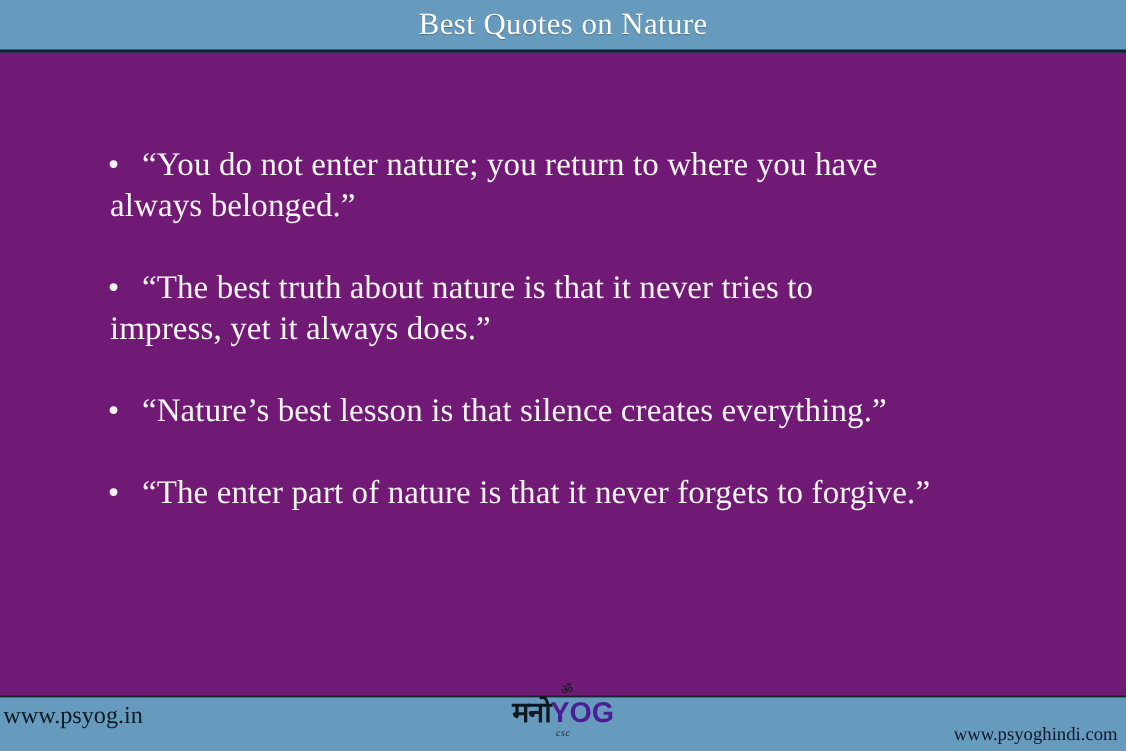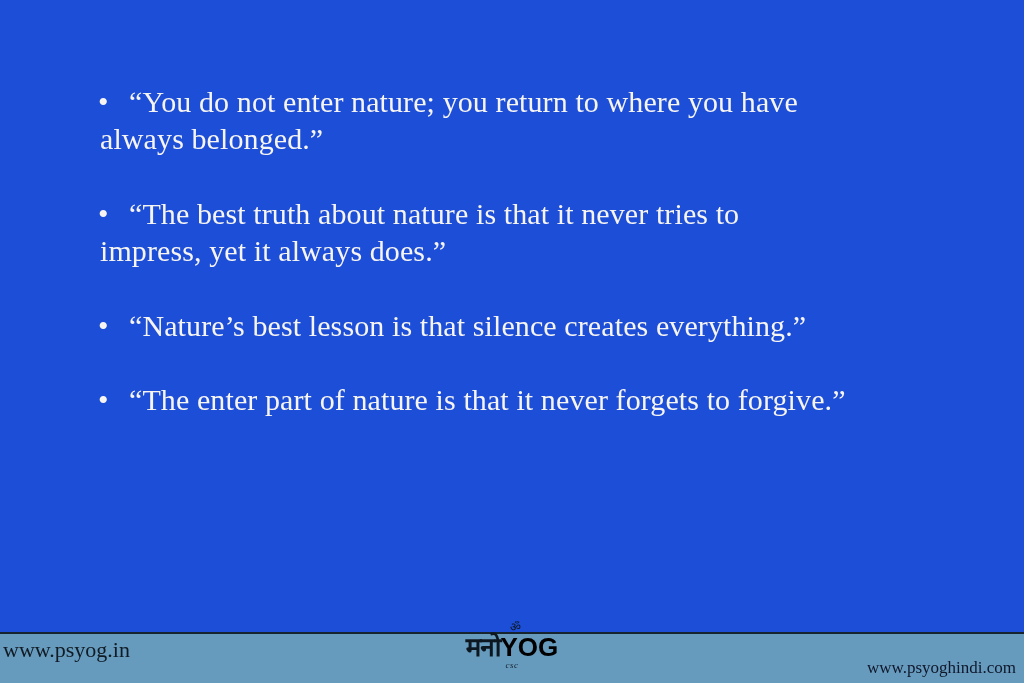--- a/index.html
+++ b/index.html
@@ -52,21 +52,21 @@
     margin: 0;
     padding-bottom: 2px;
     text-shadow: 0 1px 1px rgba(20,34,44,0.35);
     font-family: "Liberation Serif", "DejaVu Serif", serif;
   }
 
   
   .quotes-area {
     flex: 1 1 auto;
     position: relative;
-    background: #1d4ed8;
+    background: #701a75;
     padding: 84px 28px 0 100px;
     box-sizing: border-box;
   }
   .quote-item {
     position: relative;
     color: #f7f5f2;
     font-size: 30px;
     line-height: 1.23;
     margin: 0 0 38px 0;
     text-indent: -1px;
@@ -162,41 +162,44 @@
     position: absolute;
     top: -13px;
     left: 50%;
     margin-left: -2px;
     color: #0d1720;
     font-size: 12px;
     line-height: 1;
     font-family: "DejaVu Sans", sans-serif;
   }
   .logo-latin {
-    color: #000000;
+    color: #4c1d95;
     font-size: 26px;
     font-weight: bold;
     letter-spacing: 0px;
     line-height: 1;
     font-family: "Liberation Sans", sans-serif;
   }
   .logo-sub {
     color: #16242f;
     font-size: 9px;
     letter-spacing: 0.5px;
     font-style: italic;
     margin-top: 1px;
     font-family: "Liberation Serif", "DejaVu Serif", serif;
   }
 </style>
 </head>
 <body>
 
 <div class="poster">
 
+  <div class="header-band">
+    <h1 class="poster-title">Best Quotes on Nature</h1>
+  </div>
 
   <div class="quotes-area">
 
     <p class="quote-item quote-w1">
       <span class="bullet-glyph">•</span><span class="quote-text">“You do not enter nature; you return to where you have always belonged.”</span>
     </p>
 
     <p class="quote-item quote-w2">
       <span class="bullet-glyph">•</span><span class="quote-text">“The best truth about nature is that it never tries to impress, yet it always does.”</span>
     </p>

